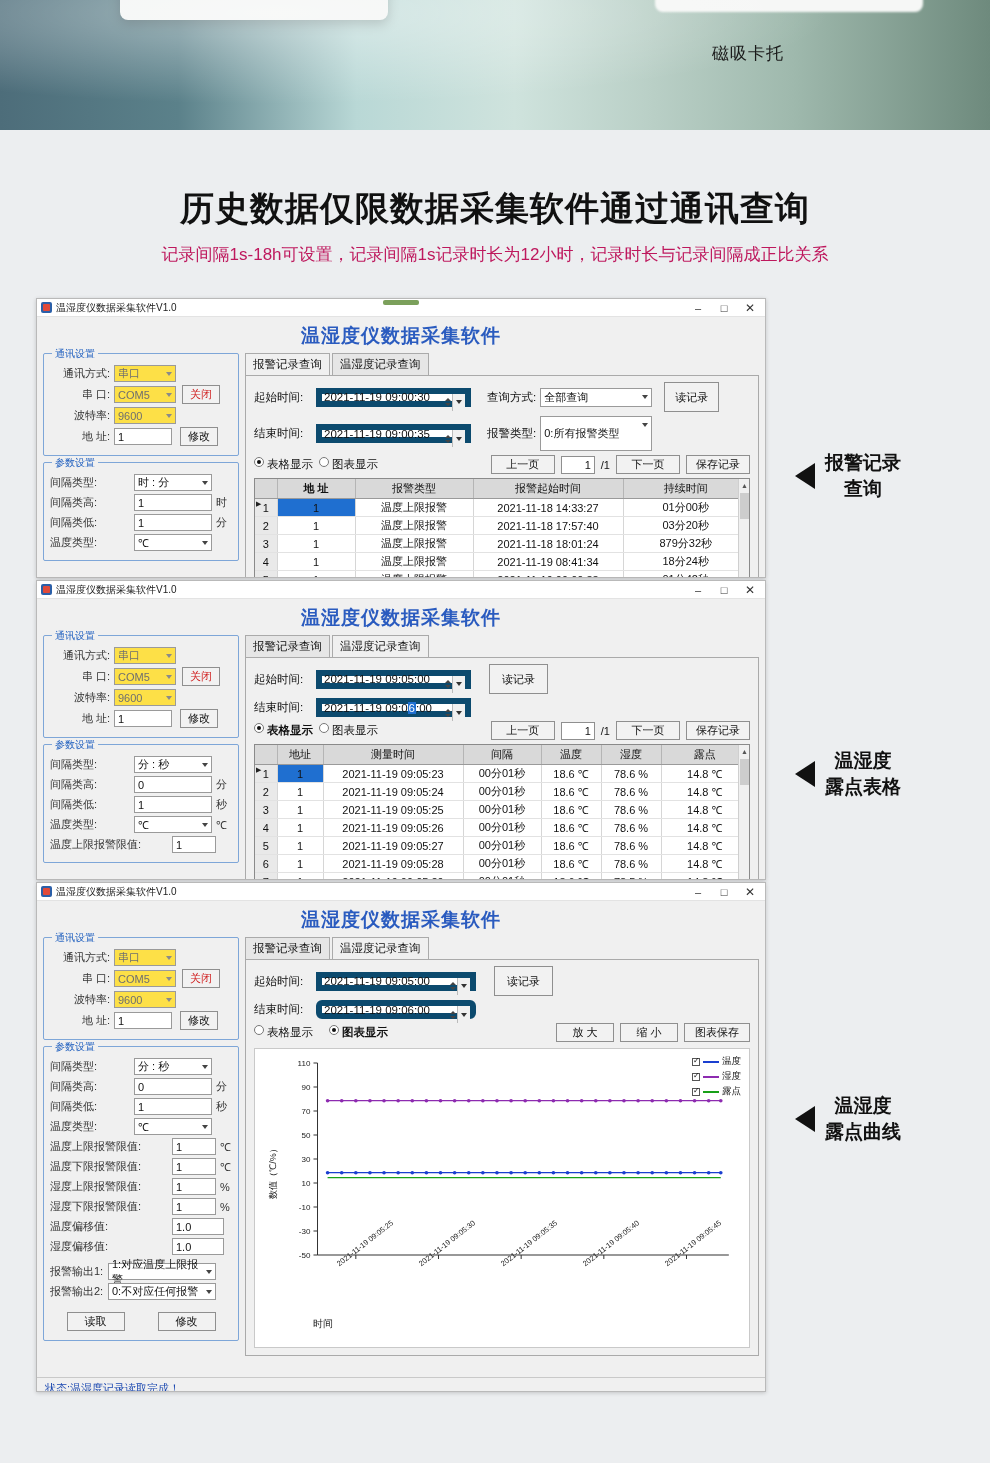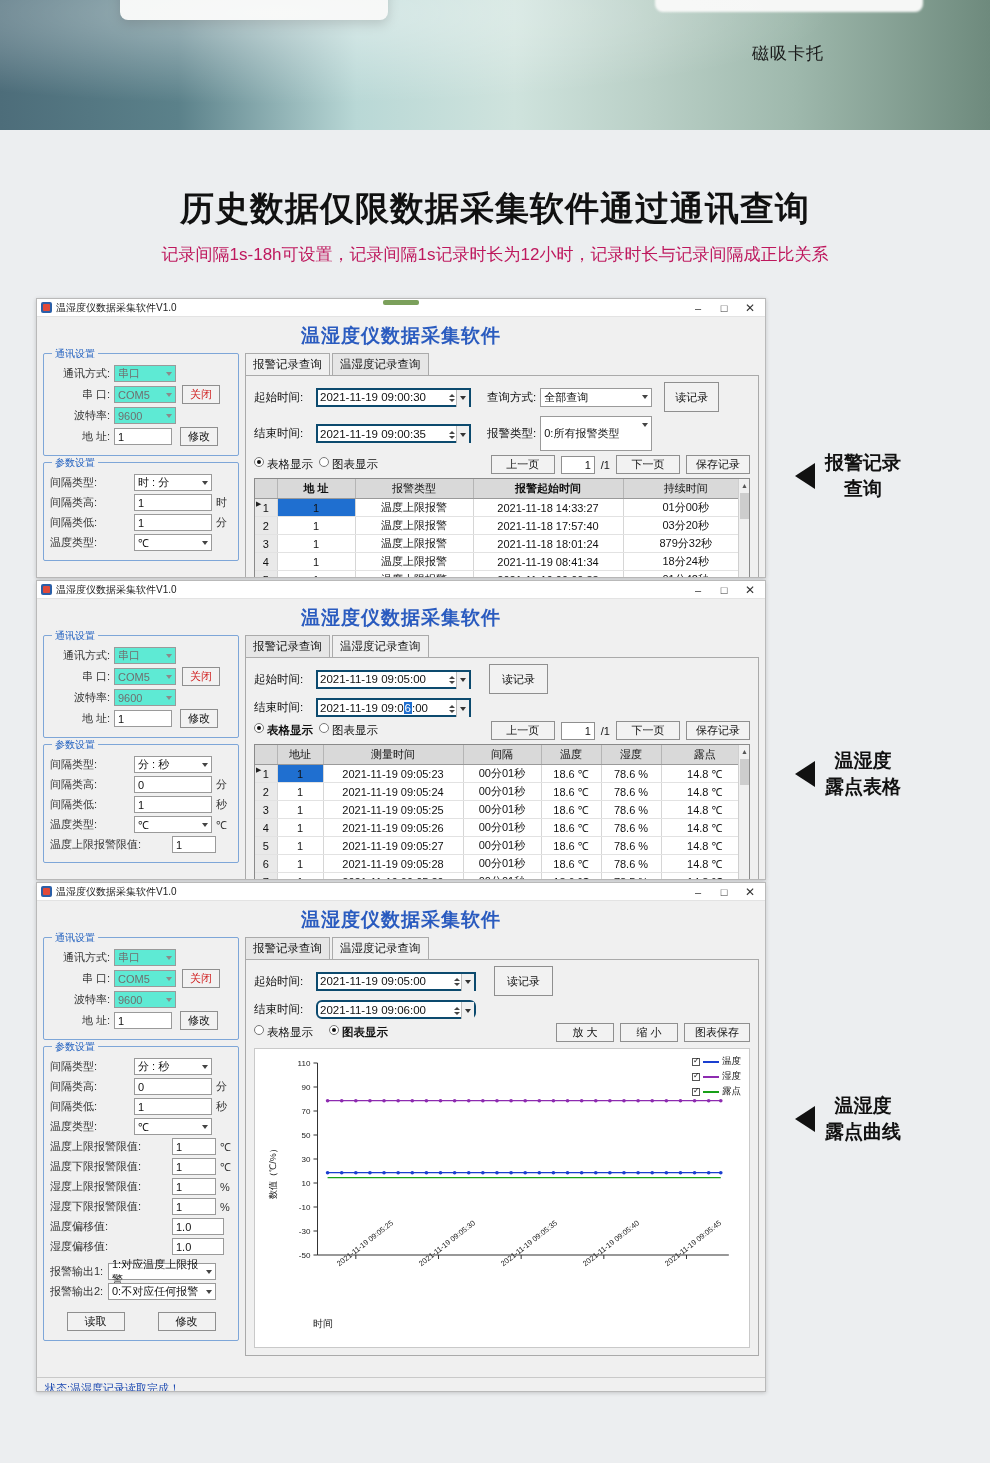--- a/index.html
+++ b/index.html
@@ -25,21 +25,21 @@
   }
   .photo-band .blurpanelB {
     position:absolute; left:655px; top:-50px; width:268px; height:62px;
     background:#f6f7f6; border-radius:8px; filter: blur(0.8px);
   }
   .photo-band .softlight {
     position:absolute; left:0; top:0; width:990px; height:130px;
     background: radial-gradient(ellipse at 28% 10%, rgba(255,255,255,.45), rgba(255,255,255,0) 55%);
   }
   .photo-label {
-    position:absolute; left:752px; top:42px;
+    position:absolute; left:712px; top:42px;
     font-size:17px; color:#1a1a1a; letter-spacing:1px;
     font-family:"Liberation Sans", sans-serif;
   }
 
   
   .main-title {
     position:absolute; left:0; top:186px; width:990px; text-align:center;
     font-size:34px; font-weight:bold; color:#111; letter-spacing:1px;
   }
   .sub-title {
@@ -95,21 +95,21 @@
     color:#1f5fbf; font-size:10px;
   }
   .frow { display:flex; align-items:center; margin:3px 0; }
   .flabel { width:64px; text-align:right; padding-right:4px; font-size:11px; color:#333; white-space:nowrap; }
   .flabel.w84 { width:84px; }
   .flabel.w120 { width:122px; text-align:left; }
   .fctl {
     height:17px; border:1px solid #9a9a9a; background:#fff; font-size:11px;
     display:flex; align-items:center; padding:0 3px; color:#111;
   }
-  .fctl.dis { background:#5eead4; color:#6f6f6f; }
+  .fctl.dis { background:#fde047; color:#6f6f6f; }
   .sel { position:relative; padding-right:14px; }
   .sel::after{
     content:""; position:absolute; right:3px; top:6px;
     border-left:3.5px solid transparent; border-right:3.5px solid transparent;
     border-top:4px solid #444;
   }
   .sel.dis::after { border-top-color:#8a8a8a; }
   .btn {
     height:19px; min-width:38px; border:1px solid #8f8f8f; background:#f2f2f2;
     display:inline-flex; align-items:center; justify-content:center;
@@ -124,21 +124,21 @@
   .tab {
     font-size:11.5px; padding:3px 7px; border:1px solid #aaa; border-bottom:none;
     background:#e6e6e6; margin-right:2px; color:#111;
   }
   .tab.active { background:#f0f0f0; }
   .panel { border:1px solid #aaa; border-top:none; padding:6px 8px 8px 8px; background:#f0f0f0; }
 
   .qrow { display:flex; align-items:center; margin-bottom:4px; }
   .qlabel { font-size:11.5px; width:62px; }
   .dt {
-    border:2px solid #0c4a6e; background:#fff; height:19px; min-width:152px;
+    border:6px solid #0c4a6e; background:#fff; height:19px; min-width:152px;
     font-size:11.5px; display:flex; align-items:center; padding:0 2px; position:relative;
   }
   .dt .spin {
     position:absolute; right:12px; top:0; height:17px; width:10px;
     display:flex; flex-direction:column; justify-content:center; align-items:center;
   }
   .dt .spin i { display:block; width:0;height:0;border-left:3px solid transparent;border-right:3px solid transparent; }
   .dt .spin i.up { border-bottom:3.5px solid #444; margin-bottom:2px; }
   .dt .spin i.dn { border-top:3.5px solid #444; }
   .dt .cal {
@@ -353,21 +353,21 @@
           </div>
         </div>
 
         <div class="grid">
           <table class="g">
             <tbody>
                 <tr>
               <th style="width:22px;"></th>
               <th style="width:78px;font-weight:bold;">地 址</th>
               <th style="width:118px;">报警类型</th>
-              <th style="width:150px;font-weight:bold;">报警起始时间</th>
+              <th style="width:150px;">报警起始时间</th>
               <th>持续时间</th>
             </tr>
             <tr>
               <td class="rowhdr arrowcell">1</td>
               <td class="cellsel">1</td>
               <td>温度上限报警</td>
               <td>2021-11-18 14:33:27</td>
               <td>01分00秒</td>
             </tr>
             <tr>

